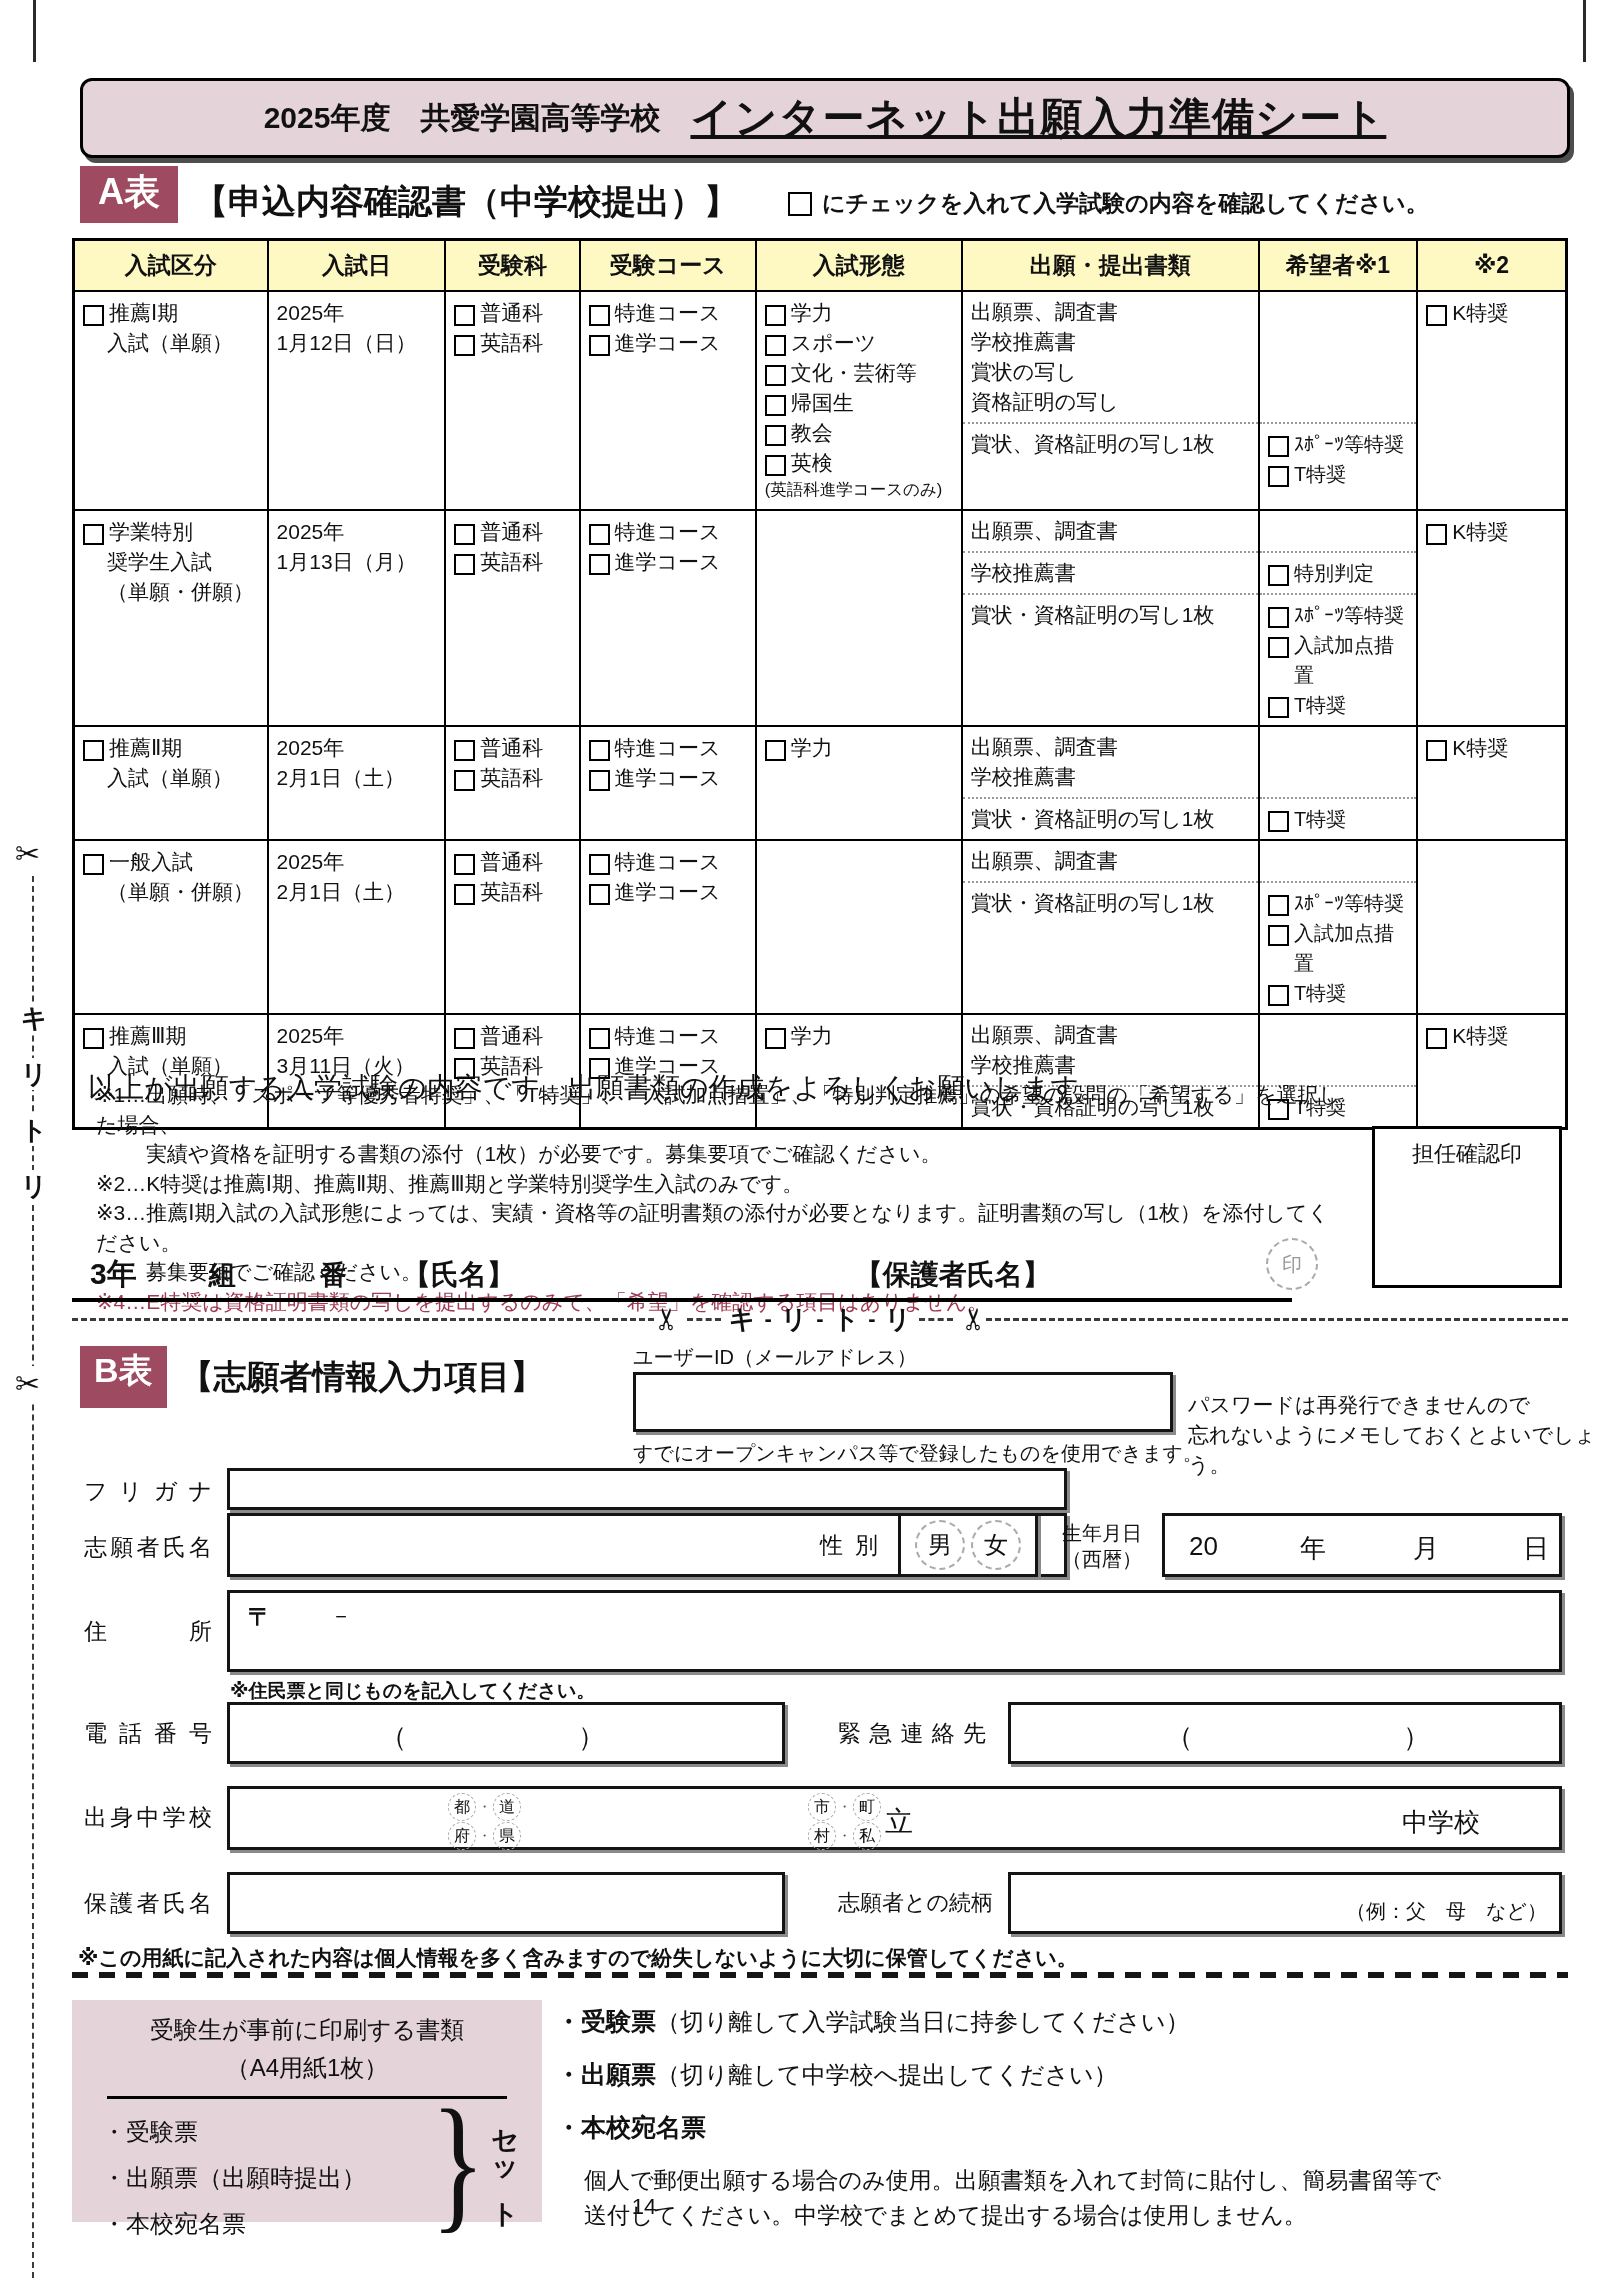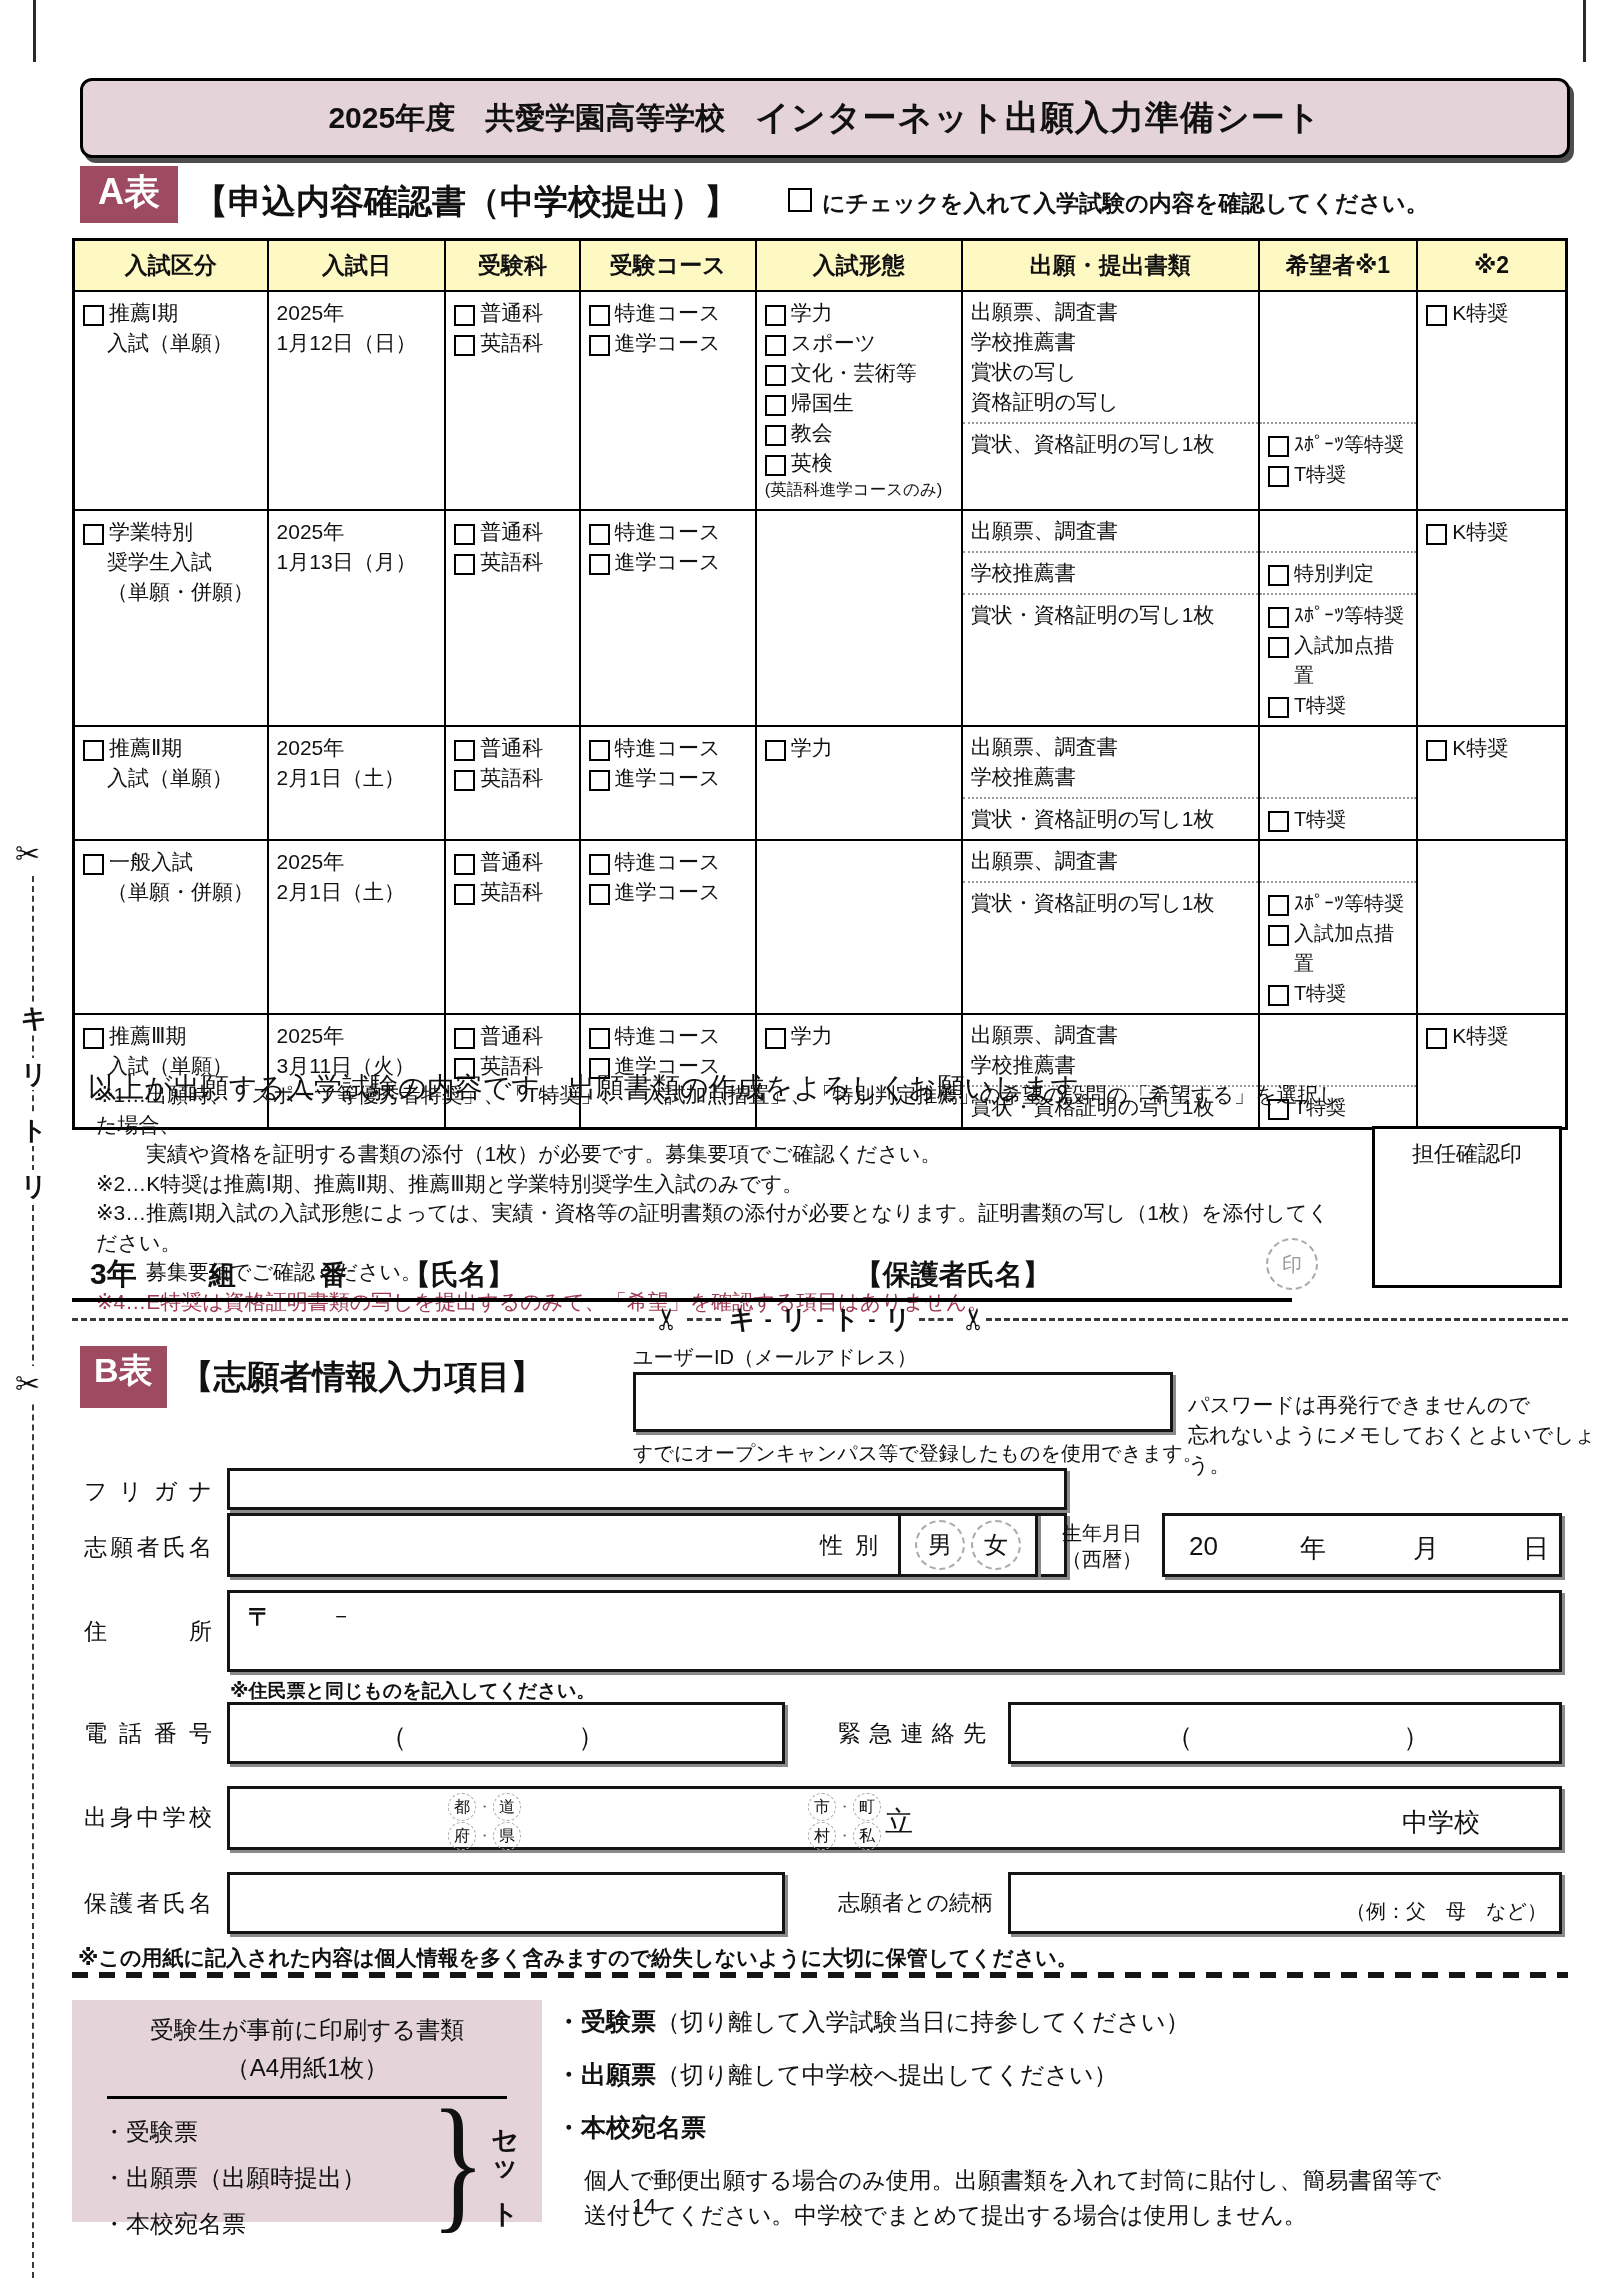--- a/index.html
+++ b/index.html
@@ -12,28 +12,28 @@
   .cropmark{position:absolute;top:0;height:62px;width:0;border-left:3px solid #2a2a2a;}
   #rail-dash{position:absolute;left:32px;top:846px;height:1432px;width:0;border-left:2.5px dashed #3c3c3c;}
   .rail-sc{position:absolute;left:15px;font-size:30px;background:#fff;padding:3px 0;line-height:1;}
   #rail-chars{position:absolute;left:19px;top:1002px;width:30px;display:flex;flex-direction:column;gap:24px;align-items:center;}
   #rail-chars span{font-size:26px;font-weight:bold;background:#fff;padding:3px 0;line-height:1;}
 
   
   #title-bar{left:80px;top:78px;width:1484px;height:74px;border:3px solid #000;border-radius:12px;
              box-shadow:4px 5px 0 #4d4d4d;display:flex;align-items:center;justify-content:center;gap:30px;}
   #title-year{font-size:30px;font-weight:bold;}
-  #title-main{font-size:34px;font-weight:bold;letter-spacing:1px;}
+  #title-main{font-size:42px;font-weight:bold;letter-spacing:1px;text-decoration:underline;}
 
   
   .tagbox{color:#fff;font-weight:bold;text-align:center;}
   #a-head{left:80px;top:166px;width:1488px;display:flex;align-items:flex-end;gap:16px;}
   #a-tag{font-size:36px;padding:2px 18px 6px;}
   #a-heading{font-size:34px;font-weight:bold;line-height:1.3;}
-  #a-checknote{display:flex;align-items:flex-start;gap:10px;font-size:23px;font-weight:bold;margin-left:34px;padding-bottom:4px;}
+  #a-checknote{display:flex;align-items:center;gap:10px;font-size:23px;font-weight:bold;margin-left:34px;padding-bottom:4px;}
   .ckbox{display:inline-block;width:17px;height:17px;border:2.5px solid #000;background:#fff;flex:none;}
   #a-checknote .ckbox{width:20px;height:20px;}
 
   
   #a-table{left:72px;top:238px;width:1496px;border-collapse:collapse;table-layout:fixed;background:#fff;}
   #a-table th{background:#fef9c3;border:2.5px solid #000;font-size:23px;font-weight:bold;padding:9px 2px;}
   #a-table td{border:2.5px solid #000;vertical-align:top;font-size:21px;line-height:30px;padding:6px 8px 8px;}
   #a-table{border:3px solid #000;}
   #a-table td.p0{padding:0;}
   .seg{padding:5px 8px;box-sizing:border-box;}

